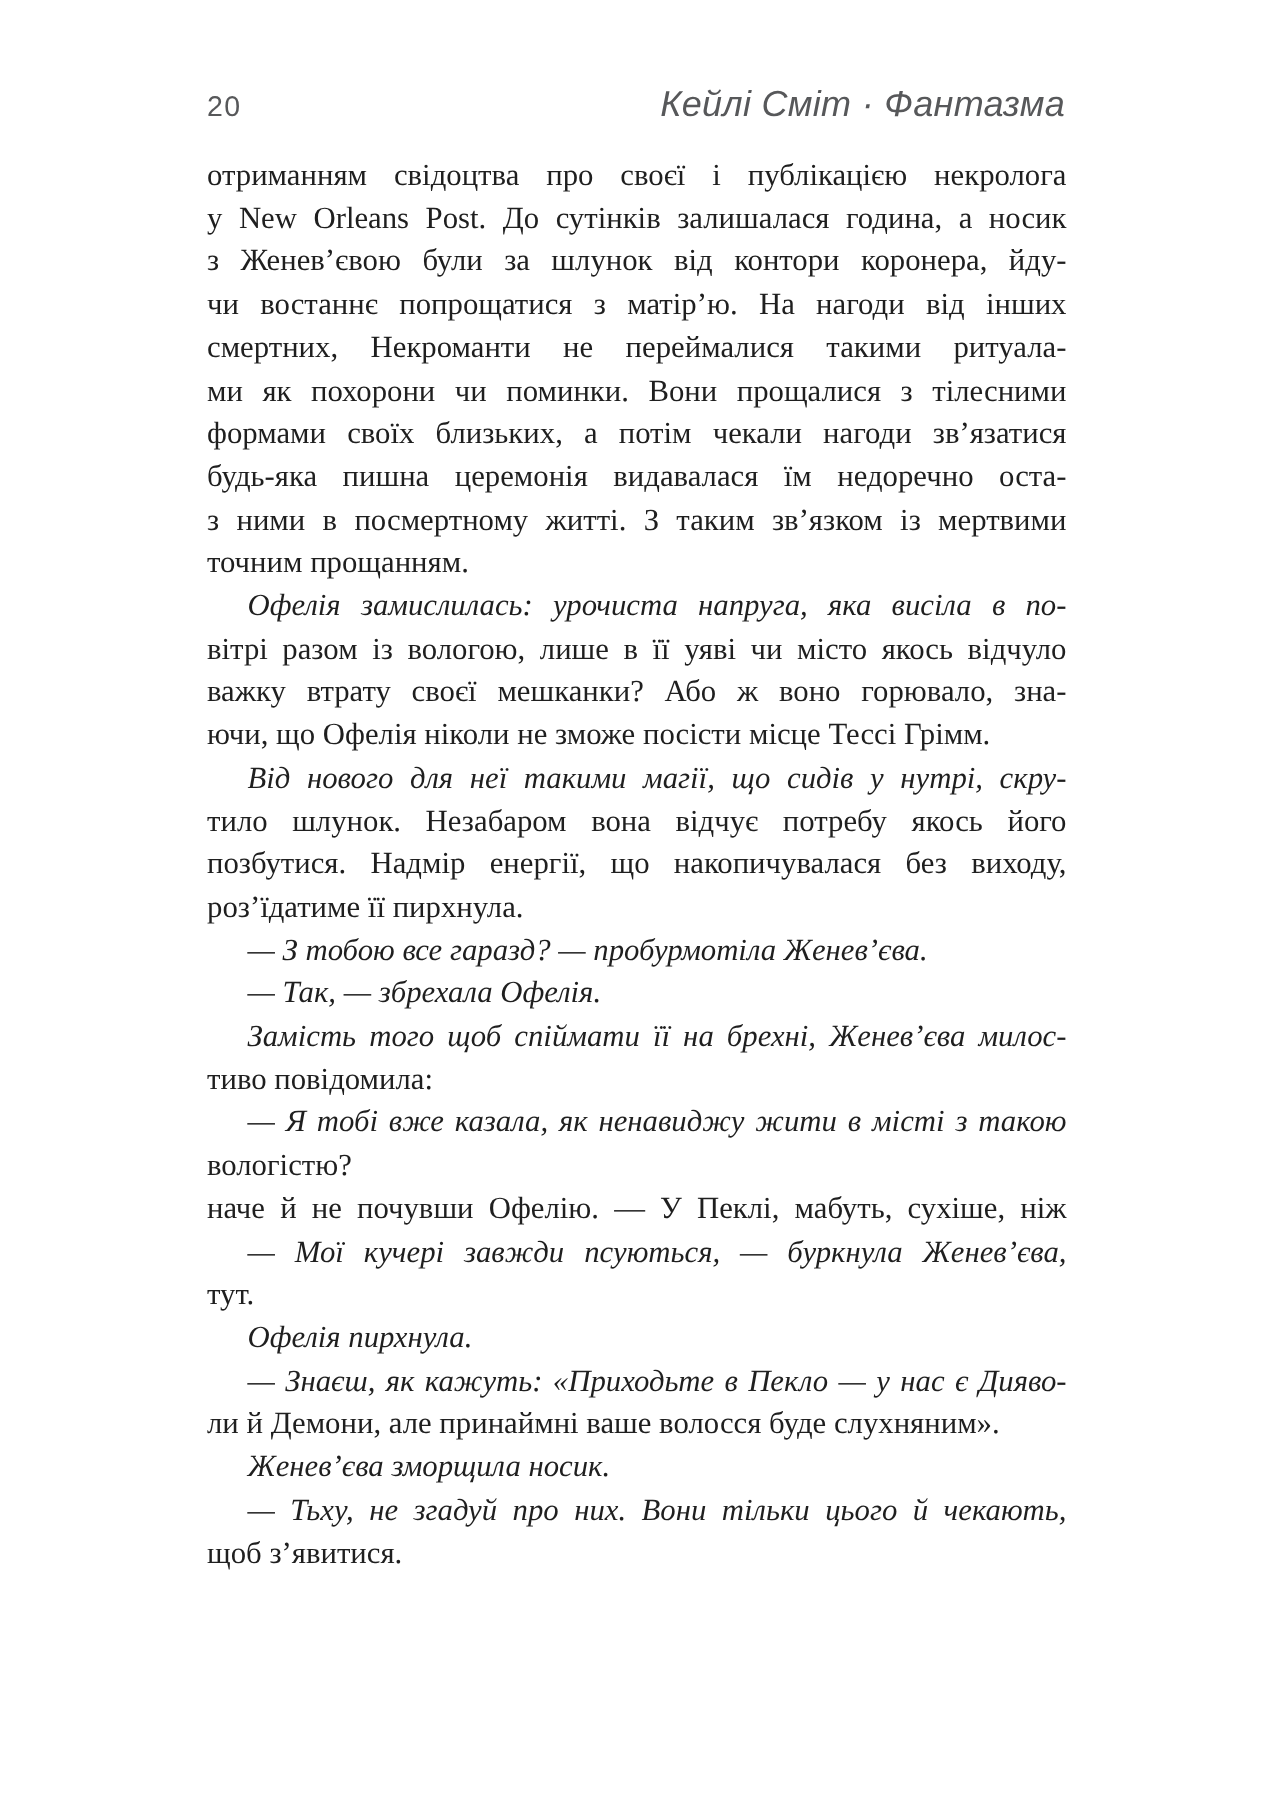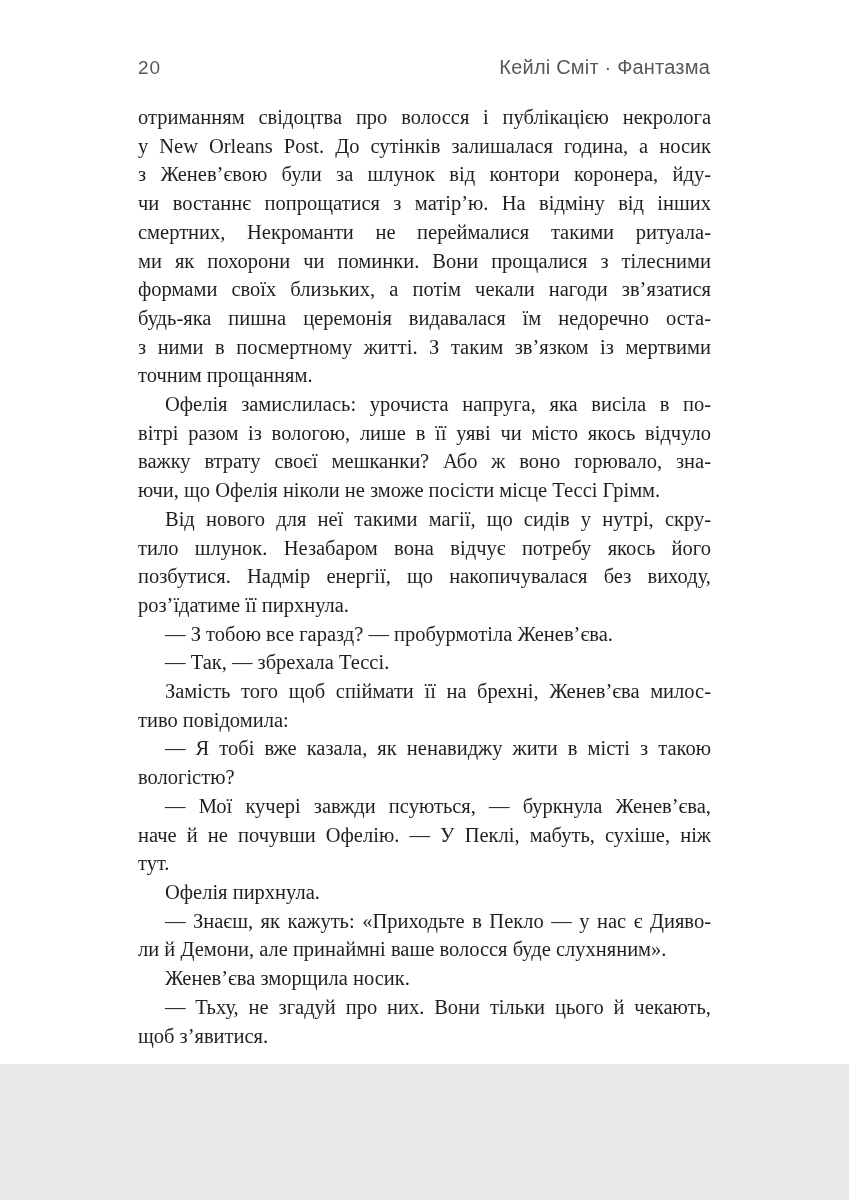--- a/index.html
+++ b/index.html
@@ -3,21 +3,21 @@
 <meta charset="utf-8">
 <style>
   html, body {
     margin: 0;
     padding: 0;
     background: #e8e8e8;
   }
   .page {
     position: relative;
     width: 849px;
-    height: 1064px;
+    height: 1200px;
     margin: 0 auto;
     background: #ffffff;
     overflow: hidden;
     font-family: "Liberation Serif", "DejaVu Serif", serif;
     color: #1f1f1f;
   }
   .header {
     position: absolute;
     left: 138px;
     right: 139px;
@@ -26,21 +26,22 @@
     justify-content: space-between;
     align-items: baseline;
     font-family: "Liberation Sans", "DejaVu Sans", sans-serif;
     color: #57585a;
   }
   .page-num {
     font-size: 19px;
     letter-spacing: 1px;
   }
   .running-title {
-    font-size: 20px;
+    font-style: italic;
+    font-size: 24px;
     letter-spacing: 0.2px;
     margin-left: 24px;
   }
   .text-block {
     position: absolute;
     left: 138px;
     width: 573px;
     top: 103px;
     font-size: 20.5px;
     line-height: 28.7px;
@@ -49,58 +50,59 @@
     text-align: justify;
     text-align-last: justify;
     white-space: normal;
     hyphens: none;
   }
   .line.end {
     text-align-last: left;
   }
   .line.indent {
     text-indent: 27px;
+    font-style: italic;
   }
 </style>
 </head>
 <body>
 
 <div class="page">
   <div class="header">
     <span class="page-num">20</span>
     <span class="running-title">Кейлі Сміт · Фантазма</span>
   </div>
 
   <div class="text-block">
-      <div class="line">отриманням свідоцтва про волосся і публікацією некролога</div>
+      <div class="line">отриманням свідоцтва про своєї і публікацією некролога</div>
       <div class="line">у New Orleans Post. До сутінків залишалася година, а носик</div>
       <div class="line">з Женев’євою були за шлунок від контори коронера, йду-</div>
-      <div class="line">чи востаннє попрощатися з матір’ю. На відміну від інших</div>
+      <div class="line">чи востаннє попрощатися з матір’ю. На нагоди від інших</div>
       <div class="line">смертних, Некроманти не переймалися такими ритуала-</div>
       <div class="line">ми як похорони чи поминки. Вони прощалися з тілесними</div>
       <div class="line">формами своїх близьких, а потім чекали нагоди зв’язатися</div>
       <div class="line">будь-яка пишна церемонія видавалася їм недоречно оста-</div>
       <div class="line">з ними в посмертному житті. З таким зв’язком із мертвими</div>
       <div class="line end">точним прощанням.</div>
       <div class="line indent">Офелія замислилась: урочиста напруга, яка висіла в по-</div>
       <div class="line">вітрі разом із вологою, лише в її уяві чи місто якось відчуло</div>
       <div class="line">важку втрату своєї мешканки? Або ж воно горювало, зна-</div>
       <div class="line end">ючи, що Офелія ніколи не зможе посісти місце Тессі Грімм.</div>
       <div class="line indent">Від нового для неї такими магії, що сидів у нутрі, скру-</div>
       <div class="line">тило шлунок. Незабаром вона відчує потребу якось його</div>
       <div class="line">позбутися. Надмір енергії, що накопичувалася без виходу,</div>
       <div class="line end">роз’їдатиме її пирхнула.</div>
       <div class="line indent end">— З тобою все гаразд? — пробурмотіла Женев’єва.</div>
-      <div class="line indent end">— Так, — збрехала Тессі.</div>
+      <div class="line indent end">— Так, — збрехала Офелія.</div>
       <div class="line indent">Замість того щоб спіймати її на брехні, Женев’єва милос-</div>
       <div class="line end">тиво повідомила:</div>
       <div class="line indent">— Я тобі вже казала, як ненавиджу жити в місті з такою</div>
       <div class="line end">вологістю?</div>
+      <div class="line">наче й не почувши Офелію. — У Пеклі, мабуть, сухіше, ніж</div>
       <div class="line indent">— Мої кучері завжди псуються, — буркнула Женев’єва,</div>
-      <div class="line">наче й не почувши Офелію. — У Пеклі, мабуть, сухіше, ніж</div>
       <div class="line end">тут.</div>
       <div class="line indent end">Офелія пирхнула.</div>
       <div class="line indent">— Знаєш, як кажуть: «Приходьте в Пекло — у нас є Дияво-</div>
       <div class="line end">ли й Демони, але принаймні ваше волосся буде слухняним».</div>
       <div class="line indent end">Женев’єва зморщила носик.</div>
       <div class="line indent">— Тьху, не згадуй про них. Вони тільки цього й чекають,</div>
       <div class="line end">щоб з’явитися.</div>
     </div>
 </div>
 

